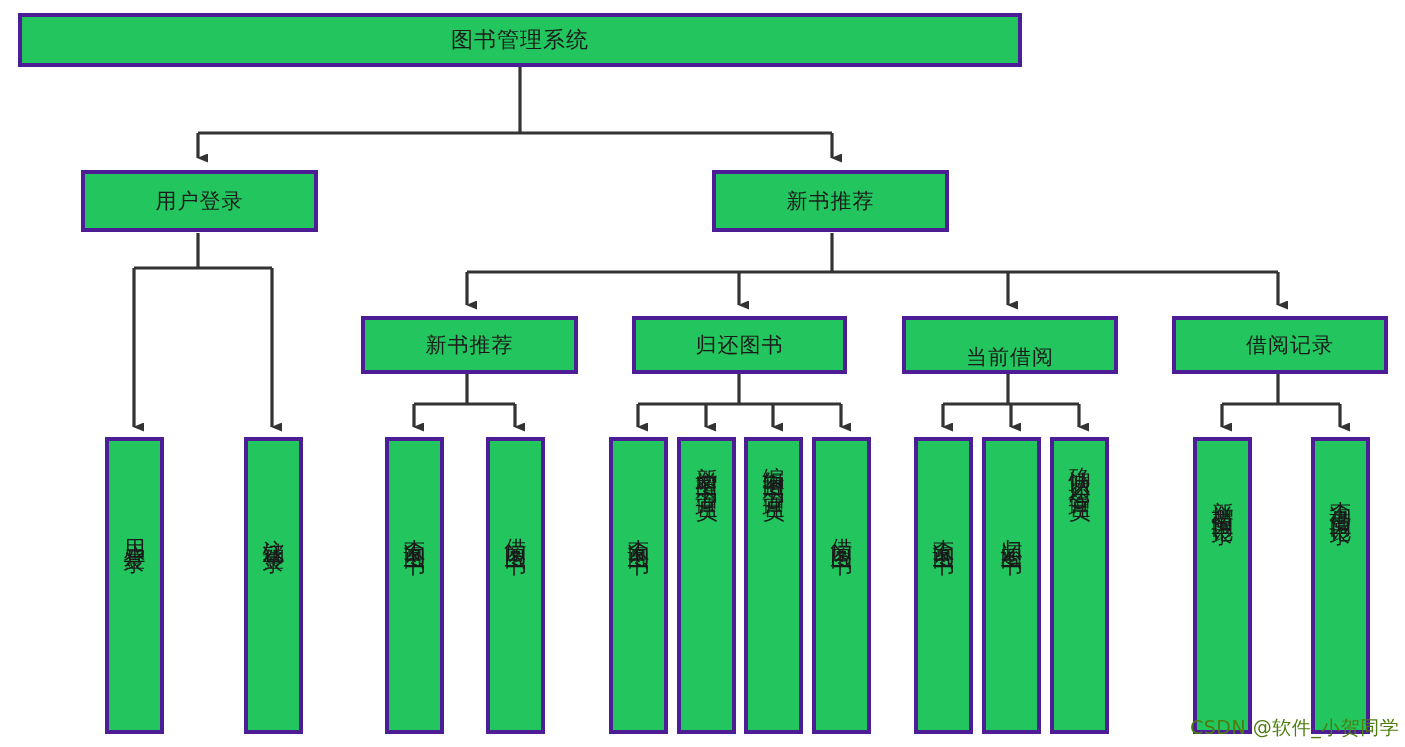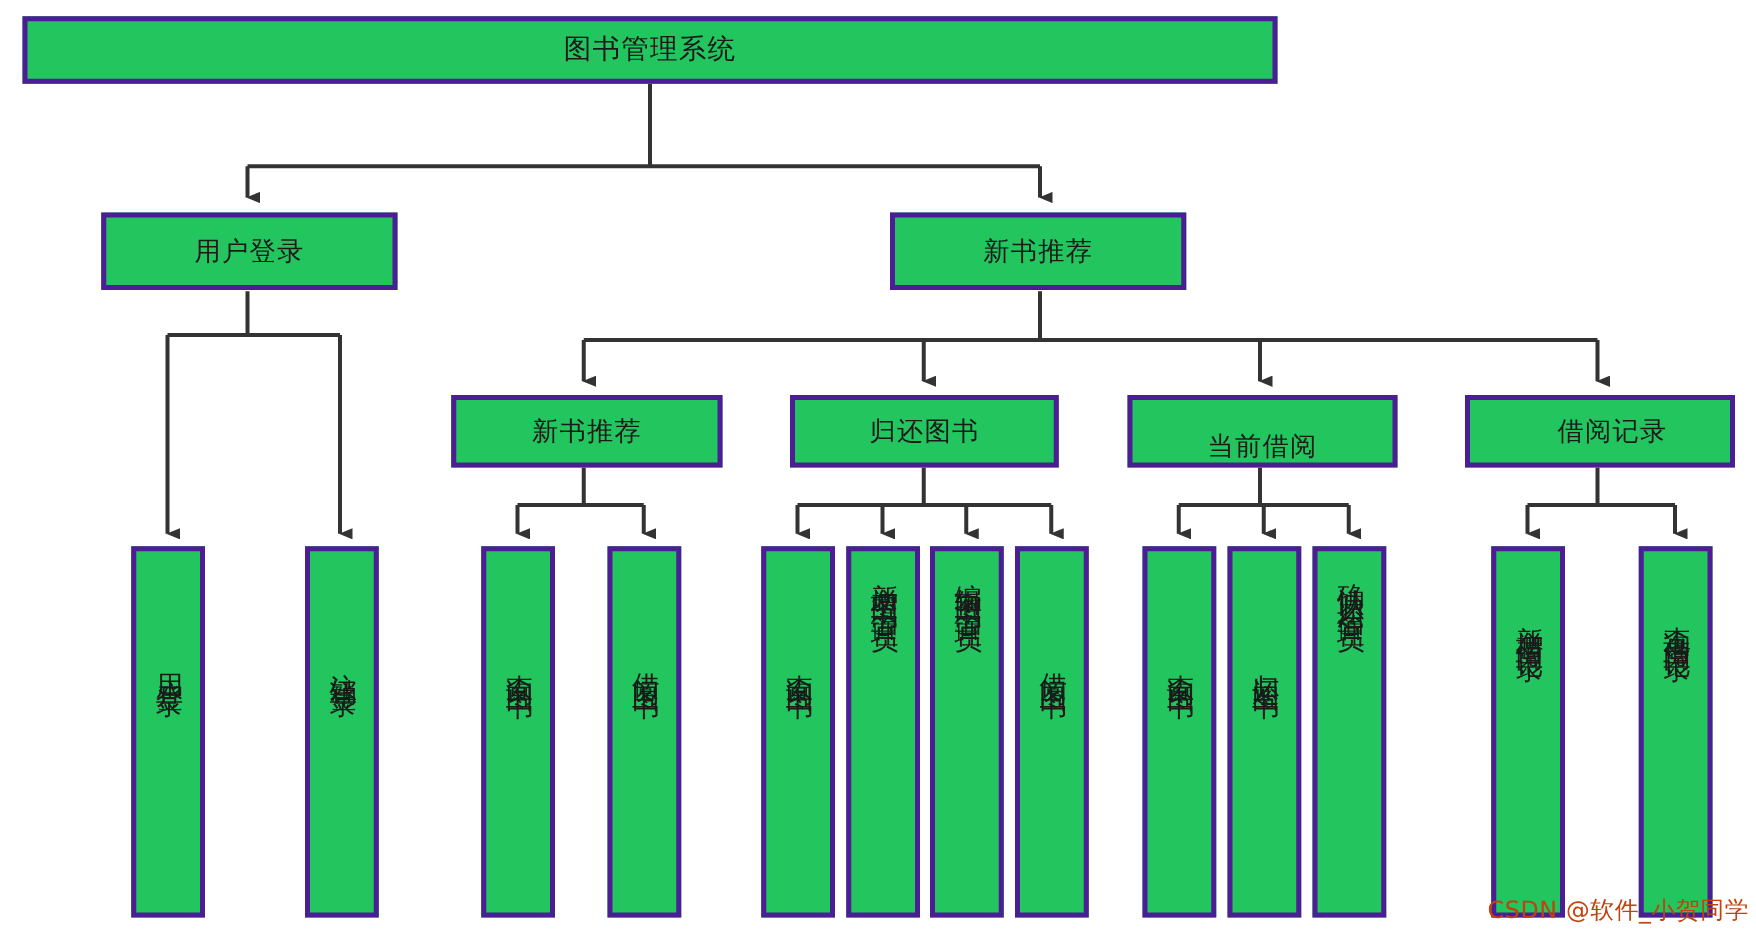--- a/index.html
+++ b/index.html
@@ -56,21 +56,21 @@
   }
   .node.vert .node-label {
     writing-mode: vertical-rl;
     text-orientation: upright;
     font-size: 22px;
     letter-spacing: 5px;
     line-height: 1;
   }
   .watermark {
     position: absolute;
-    color: #c2410c;
+    color: #4d7c0f;
     font-size: 19px;
     white-space: nowrap;
     letter-spacing: 0.5px;
     font-family: "DejaVu Sans", "Liberation Sans", sans-serif;
   }
 </style>
 </head>
 <body>
 
 <div id="diagram-root">

